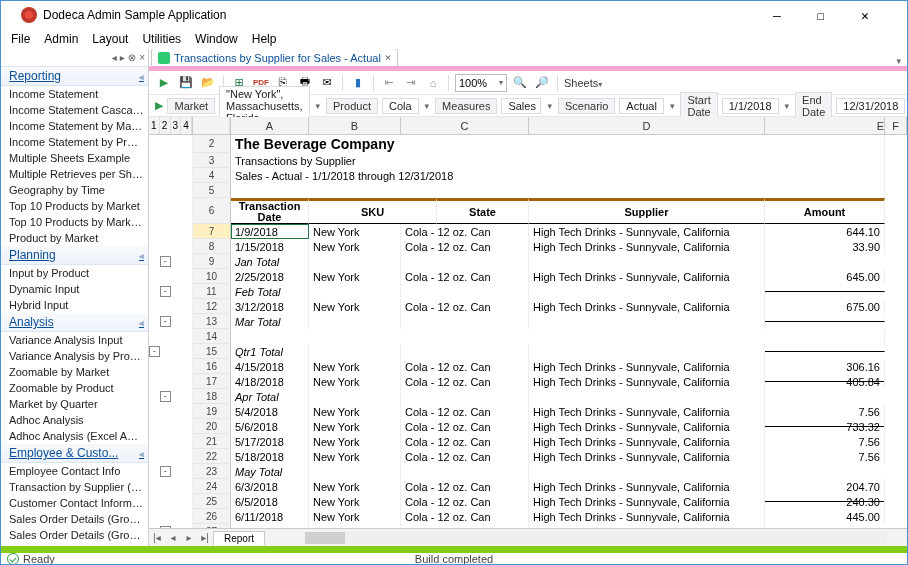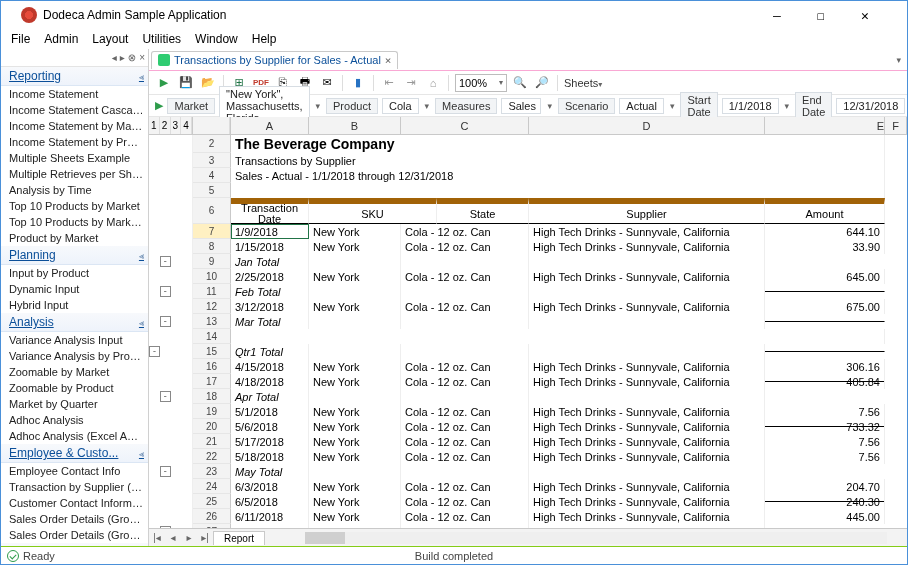--- a/index.html
+++ b/index.html
@@ -11,21 +11,21 @@
 .menubar { height: 20px; display: flex; align-items: center; padding: 0 4px; font-size: 12px; gap: 2px; }
 .menubar span { padding: 2px 6px; }
 .workspace { display: flex; height: calc(100% - 28px - 20px - 18px); }
 .sidebar { width: 148px; background: #fff; border-right: 1px solid #d0d0d0; overflow: hidden; position: relative; }
 .side-tools { height: 18px; display: flex; justify-content: flex-end; align-items: center; gap: 3px; padding-right: 3px; border-bottom: 1px solid #e4e4e4; font-size: 10px; color: #666;}
 .side-tools span { cursor: pointer; }
 .side-section { padding: 2px 4px 2px 8px; background: linear-gradient(#f7f9fc,#eef3fb); color: #0b4f99; font-size: 12px; display: flex; justify-content: space-between; align-items: flex-end; border-bottom: 1px solid #dbe6f4; text-decoration: underline; }
 .side-section .chev { font-size: 9px; color: #5a7ea8; }
 .side-item { padding: 2px 4px 2px 8px; font-size: 11px; color: #222; white-space: nowrap; overflow: hidden; text-overflow: ellipsis; cursor: pointer; }
 .main { flex: 1; display: flex; flex-direction: column; overflow: hidden; }
-.tabstrip { height: 22px; display: flex; align-items: center; padding-left: 2px; border-bottom: 1px solid #f9a8d4; }
+.tabstrip { height: 22px; display: flex; align-items: flex-end; padding-left: 2px; border-bottom: 5px solid #f9a8d4; }
 .tab { display: flex; align-items: center; gap: 4px; padding: 2px 6px; border: 1px solid #c9c9c9; border-bottom: none; background: #fff; font-size: 11px; color: #0b4f99; border-radius: 3px 3px 0 0; }
 .tab .tabicon { width: 12px; height: 12px; background: #2ecc71; border-radius: 2px; }
 .tab .close { color: #666; font-family: monospace; }
 .tabstrip .dd-arrow { margin-left: auto; margin-right: 6px; color: #666; font-size: 9px; }
 .toolbar { height: 24px; display: flex; align-items: center; gap: 4px; padding: 0 6px; border-bottom: 1px solid #e6e6e6; }
 .tbtn { width: 18px; height: 18px; display: inline-flex; align-items: center; justify-content: center; font-size: 11px; }
 .tsep { width: 1px; height: 16px; background: #ddd; margin: 0 2px; }
 .tinput { height: 18px; border: 1px solid #bcbcbc; background: #fff; font-size: 11px; padding: 0 3px; display: inline-flex; align-items: center; }
 .tlabel { color: #333; }
 .filterbar { height: 22px; display: flex; align-items: center; gap: 4px; padding: 0 6px; border-bottom: 1px solid #e6e6e6; font-size: 11px; }
@@ -44,31 +44,31 @@
 .grow .outline span { flex:1; display:flex; align-items:center; justify-content:center; font-size:9px; color:#555; }
 .grow .rh { width:38px; background:#f3f3f3; border-right:1px solid #c9c9c9; border-bottom:1px solid #e6e6e6; text-align:center; font-size:10px; display:flex; align-items:center; justify-content:center; color:#444; }
 .grow .rh.sel { background:#fff0c2; }
 .gcell { border-right:1px solid #eee; padding:0 4px; display:flex; align-items:center; overflow:hidden; white-space:nowrap; }
 .gcell.sel { outline:1px solid #217346; outline-offset:-1px; background:#fff; }
 .c-date { width:78px; }
 .c-state { width:92px; }
 .c-sku { width:128px; }
 .c-supplier { width:236px; }
 .c-amount { width:120px; justify-content:flex-end; }
-.thead-row .gcell { font-weight:normal; justify-content:center; border-bottom:1px solid #000; border-top:6px solid #a16207; }
+.thead-row .gcell { font-weight:bold; justify-content:center; border-bottom:1px solid #000; border-top:3px solid #a16207; }
 .thead-row .c-amount { justify-content:center; }
 .title-row { font-weight:bold; font-size:14px; }
 .subtotal { font-style:italic; }
 .subline { border-top:1px solid #000;margin-top:37px; }
 .sheet-tabs { height:18px; display:flex; align-items:center; border-top:1px solid #c9c9c9; background:#f3f3f3; font-size:10px; }
 .sheet-tabs .nav { width:16px; text-align:center; color:#666; }
 .sheet-tabs .stab { padding:1px 10px; background:#fff; border:1px solid #c9c9c9; border-bottom:none; }
 .sheet-tabs .scroll-track { flex:1; margin:0 20px 0 40px; height:12px; background:#efefef; position:relative; }
 .sheet-tabs .scroll-thumb { position:absolute; left:0; width:40px; height:100%; background:#cfcfcf; }
-.statusbar { height:18px; display:flex; align-items:center; font-size:11px; color:#444; border-top:1px solid #84cc16; padding:0 6px; }
+.statusbar { height:18px; display:flex; align-items:center; font-size:11px; color:#444; border-top:7px solid #84cc16; padding:0 6px; }
 .statusbar .ready-icon { width:12px; height:12px; border:1.5px solid #2e9c4b; border-radius:50%; margin-right:4px; position:relative; }
 .statusbar .ready-icon::after { content:""; position:absolute; left:2px; top:3px; width:5px; height:3px; border-left:1.5px solid #2e9c4b; border-bottom:1.5px solid #2e9c4b; transform:rotate(-45deg); }
 .statusbar .center { position:absolute; left:50%; transform:translateX(-50%); }
 .expand-btn { width:11px; height:11px; border:1px solid #888; font-size:9px; line-height:9px; text-align:center; font-family:monospace; background:#fff; }
 </style>
 </head>
 <body>
 
 <div class="titlebar">
   <div class="app-icon"></div>
@@ -100,21 +100,21 @@
         <div class="side-section">
           <span>Reporting</span>
           <span class="chev">⪡</span>
         </div>
         <div class="side-item">Income Statement</div>
         <div class="side-item">Income Statement Cascade</div>
         <div class="side-item">Income Statement by Market</div>
         <div class="side-item">Income Statement by Product</div>
         <div class="side-item">Multiple Sheets Example</div>
         <div class="side-item">Multiple Retrieves per Sheet</div>
-        <div class="side-item">Analysis by Time</div>
+        <div class="side-item">Geography by Time</div>
         <div class="side-item">Top 10 Products by Market</div>
         <div class="side-item">Top 10 Products by Market...</div>
         <div class="side-item">Product by Market</div>
         <div class="side-section">
           <span>Planning</span>
           <span class="chev">⪡</span>
         </div>
         <div class="side-item">Input by Product</div>
         <div class="side-item">Dynamic Input</div>
         <div class="side-item">Hybrid Input</div>
@@ -451,21 +451,21 @@
           <div class="gcell c-amount subline">712.00</div>
         </div>
         <div class="grow">
           <div class="outline">
             <span></span>
             <span></span>
             <span></span>
             <span></span>
           </div>
           <div class="rh">19</div>
-          <div class="gcell c-date">5/1/2018</div>
+          <div class="gcell c-date">5/4/2018</div>
           <div class="gcell c-state">New York</div>
           <div class="gcell c-sku">Cola - 12 oz. Can</div>
           <div class="gcell c-supplier">High Tech Drinks - Sunnyvale, California</div>
           <div class="gcell c-amount">7.56</div>
         </div>
         <div class="grow">
           <div class="outline">
             <span></span>
             <span></span>
             <span></span>

